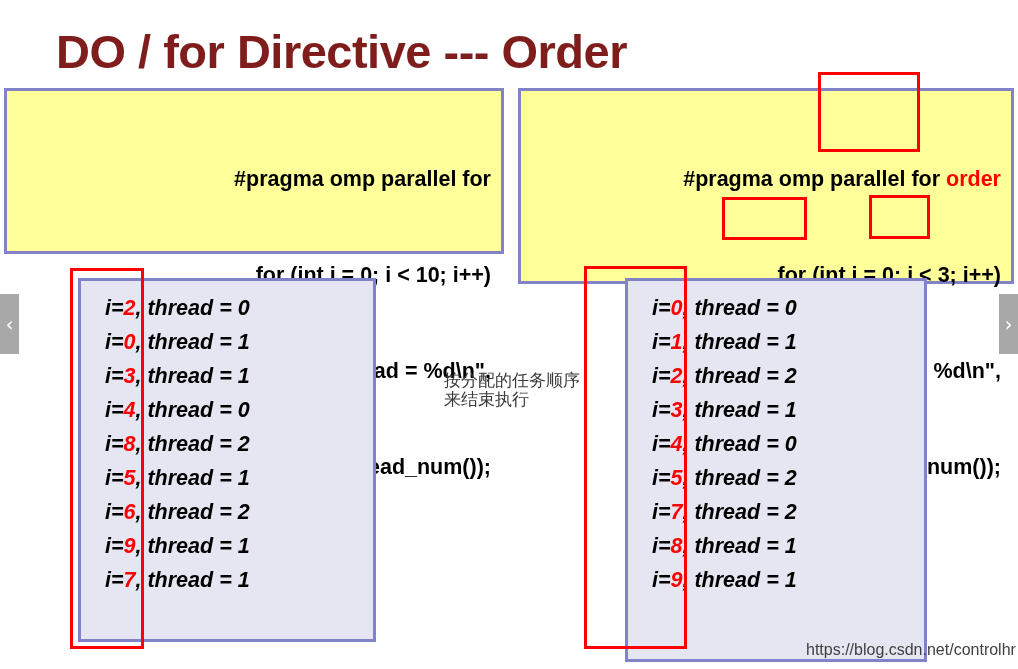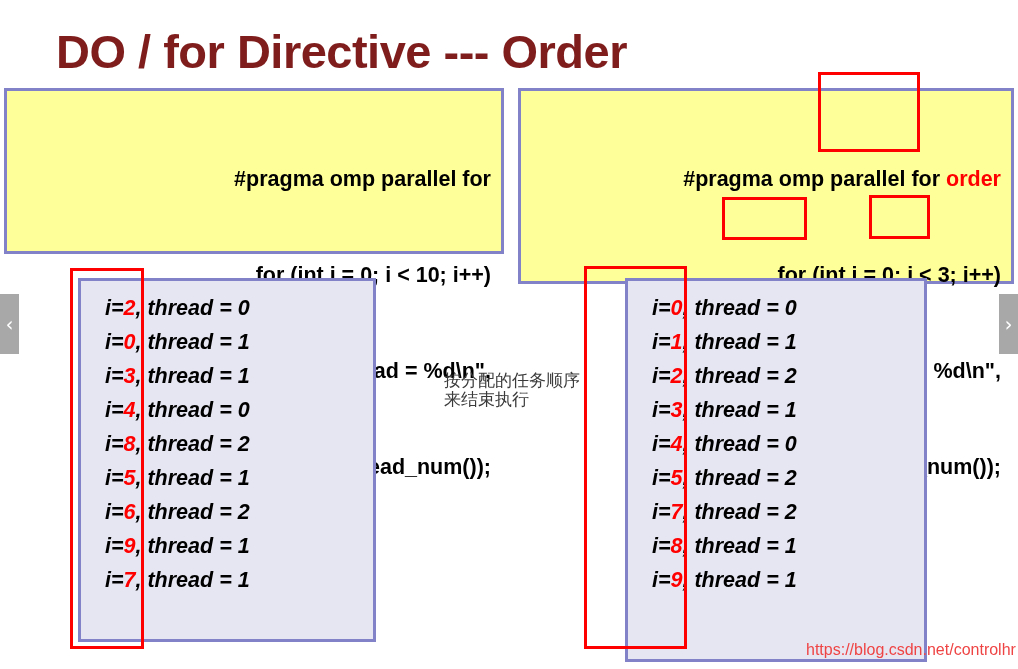--- a/index.html
+++ b/index.html
@@ -101,21 +101,21 @@
     white-space: pre-line;
   }
 
   
   .watermark {
     position: absolute;
     left: 806px;
     top: 641px;
     font-family: "Liberation Sans", sans-serif;
     font-size: 16px;
-    color: #ef4444;
+    color: #404040;
     white-space: nowrap;
   }
 
   
   .nav-tab {
     position: absolute;
     top: 294px;
     width: 19px;
     height: 60px;
     background: #a8a8a8;

